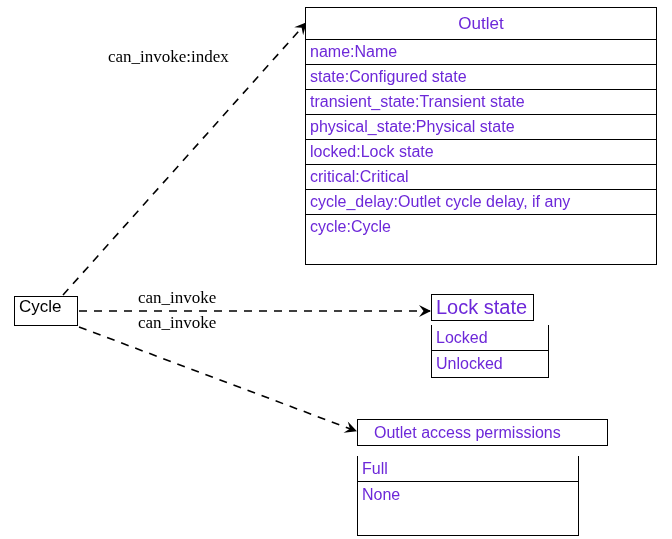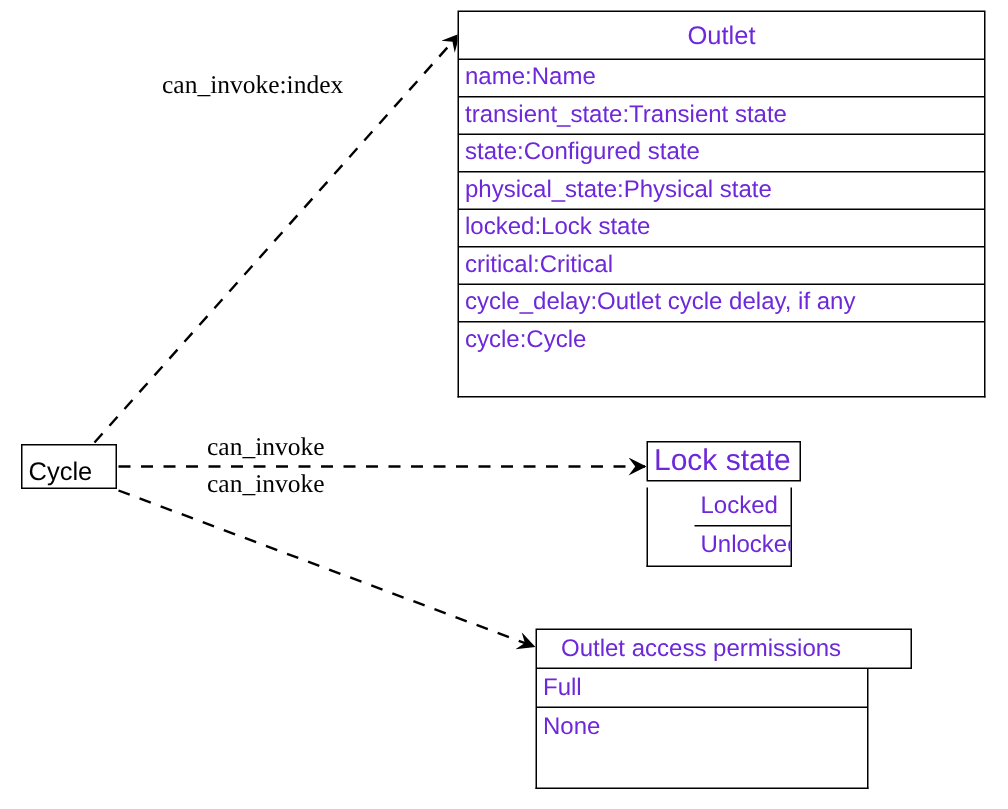--- a/index.html
+++ b/index.html
@@ -66,21 +66,21 @@
 
   
   .node-simple {
     position: absolute;
     box-sizing: border-box;
     border: 1px solid #000000;
     background: #ffffff;
     color: #000000;
     white-space: nowrap;
     display: flex;
-    align-items: flex-end;
+    align-items: flex-start;
     padding-left: 4px;
   }
 
   
   .edge-label {
     position: absolute;
     font-family: "Liberation Serif", serif;
     color: #000000;
     white-space: nowrap;
     background: transparent;
@@ -100,35 +100,35 @@
     line-height: 24px;
     font-size: 16px;
   }
 
   
   #node-lockstate .node-header {
     left: 431px; top: 294px; width: 103px; height: 27px;
     font-size: 20px; line-height: 25px; padding-left: 4px;
   }
   #node-lockstate .node-body {
-    left: 431px; top: 325px; width: 97px; height: 53px; padding-left: 31px;
+    left: 431px; top: 325px; width: 118px; height: 53px;
   }
   #node-lockstate .node-row {
     height: 26px;
     line-height: 25px;
     font-size: 16px;
   }
 
   
   #node-permissions .node-header {
     left: 357px; top: 419px; width: 251px; height: 27px;
     font-size: 16px; line-height: 25px; padding-left: 16px;
   }
   #node-permissions .node-body {
-    left: 357px; top: 446px; width: 222px; height: 80px;
+    left: 357px; top: 456px; width: 222px; height: 80px;
   }
   #node-permissions .node-row {
     height: 26px;
     line-height: 25px;
     font-size: 16px;
   }
 
   
   #node-cycle {
     left: 14px; top: 296px; width: 64px; height: 30px;
@@ -166,22 +166,22 @@
   <div class="edge-label" id="label-invoke-perm">can_invoke</div>
 
   <div class="node-simple" id="node-cycle">
     <span>Cycle</span>
   </div>
 
   <div class="node" id="node-outlet">
     <div class="node-header center">Outlet</div>
     <div class="node-body">
       <div class="node-row">name:Name</div>
+      <div class="node-row">state:Configured state</div>
       <div class="node-row">transient_state:Transient state</div>
-      <div class="node-row">state:Configured state</div>
       <div class="node-row">physical_state:Physical state</div>
       <div class="node-row">locked:Lock state</div>
       <div class="node-row">critical:Critical</div>
       <div class="node-row">cycle_delay:Outlet cycle delay, if any</div>
       <div class="node-row">cycle:Cycle</div>
     </div>
   </div>
 
   <div class="node" id="node-lockstate">
     <div class="node-header">Lock state</div>

